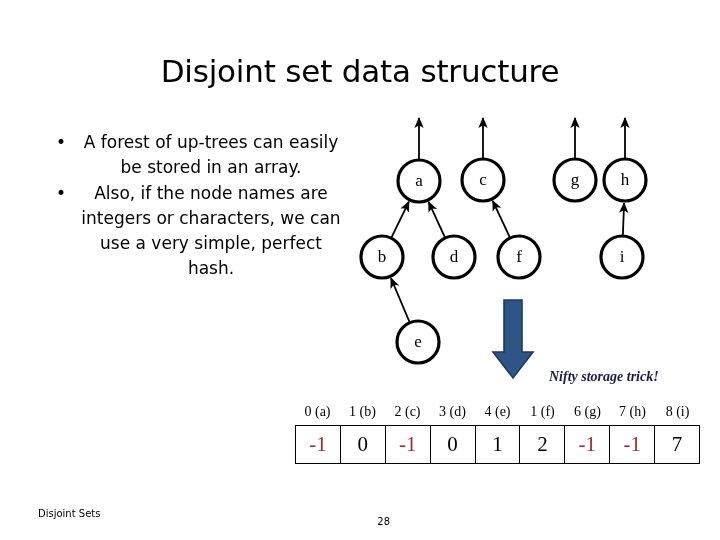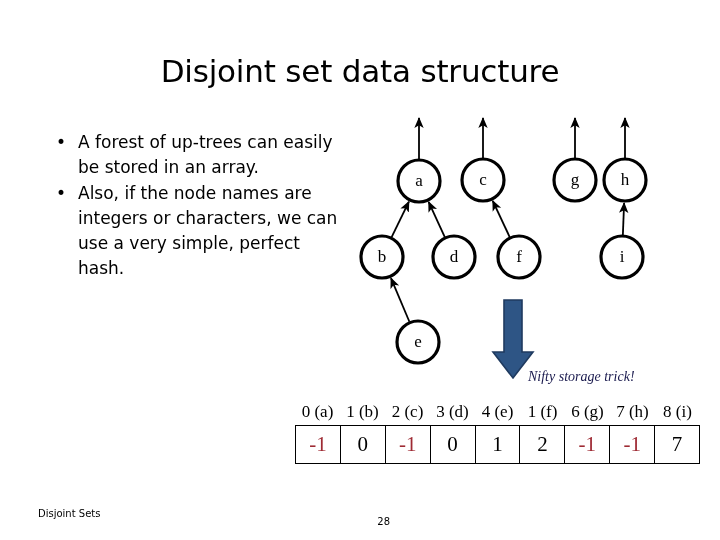--- a/index.html
+++ b/index.html
@@ -48,21 +48,21 @@
     padding-left: 34px;
     margin-bottom: 1px;
   }
   .bullet-dot {
     position: absolute;
     left: 12px;
     top: 0;
     font-size: 17px;
     line-height: 25px;
   }
-  .bullet-text { display: block; }
+  .bullet-text { display: block; text-align: center; }
 
   
   #tree-area {
     position: absolute;
     left: 0;
     top: 0;
     width: 720px;
     height: 540px;
     pointer-events: none;
   }
@@ -75,25 +75,25 @@
     color: #000000;
     text-align: center;
     width: 40px;
     line-height: 20px;
     transform: translate(-20px, -10px);
   }
 
   
   #nifty-note {
     position: absolute;
-    left: 528px;
+    left: 549px;
     top: 369px;
     font-family: "Liberation Serif", serif;
     font-style: italic;
-    font-weight: normal;
+    font-weight: bold;
     font-size: 14px;
     color: #1a1a4e;
     white-space: nowrap;
   }
 
   
   #array-block {
     position: absolute;
     left: 0;
     top: 402px;
@@ -105,21 +105,21 @@
     left: 295px;
     top: 0;
     width: 405px;
     height: 19px;
     display: flex;
   }
   #array-headers .hdr {
     flex: 1 1 0;
     text-align: center;
     font-family: "Liberation Serif", serif;
-    font-size: 17px;
+    font-size: 14px;
     line-height: 19px;
     color: #000000;
     white-space: nowrap;
   }
   #array-label {
     position: absolute;
     left: 150px;
     top: 23px;
     width: 138px;
     text-align: right;

